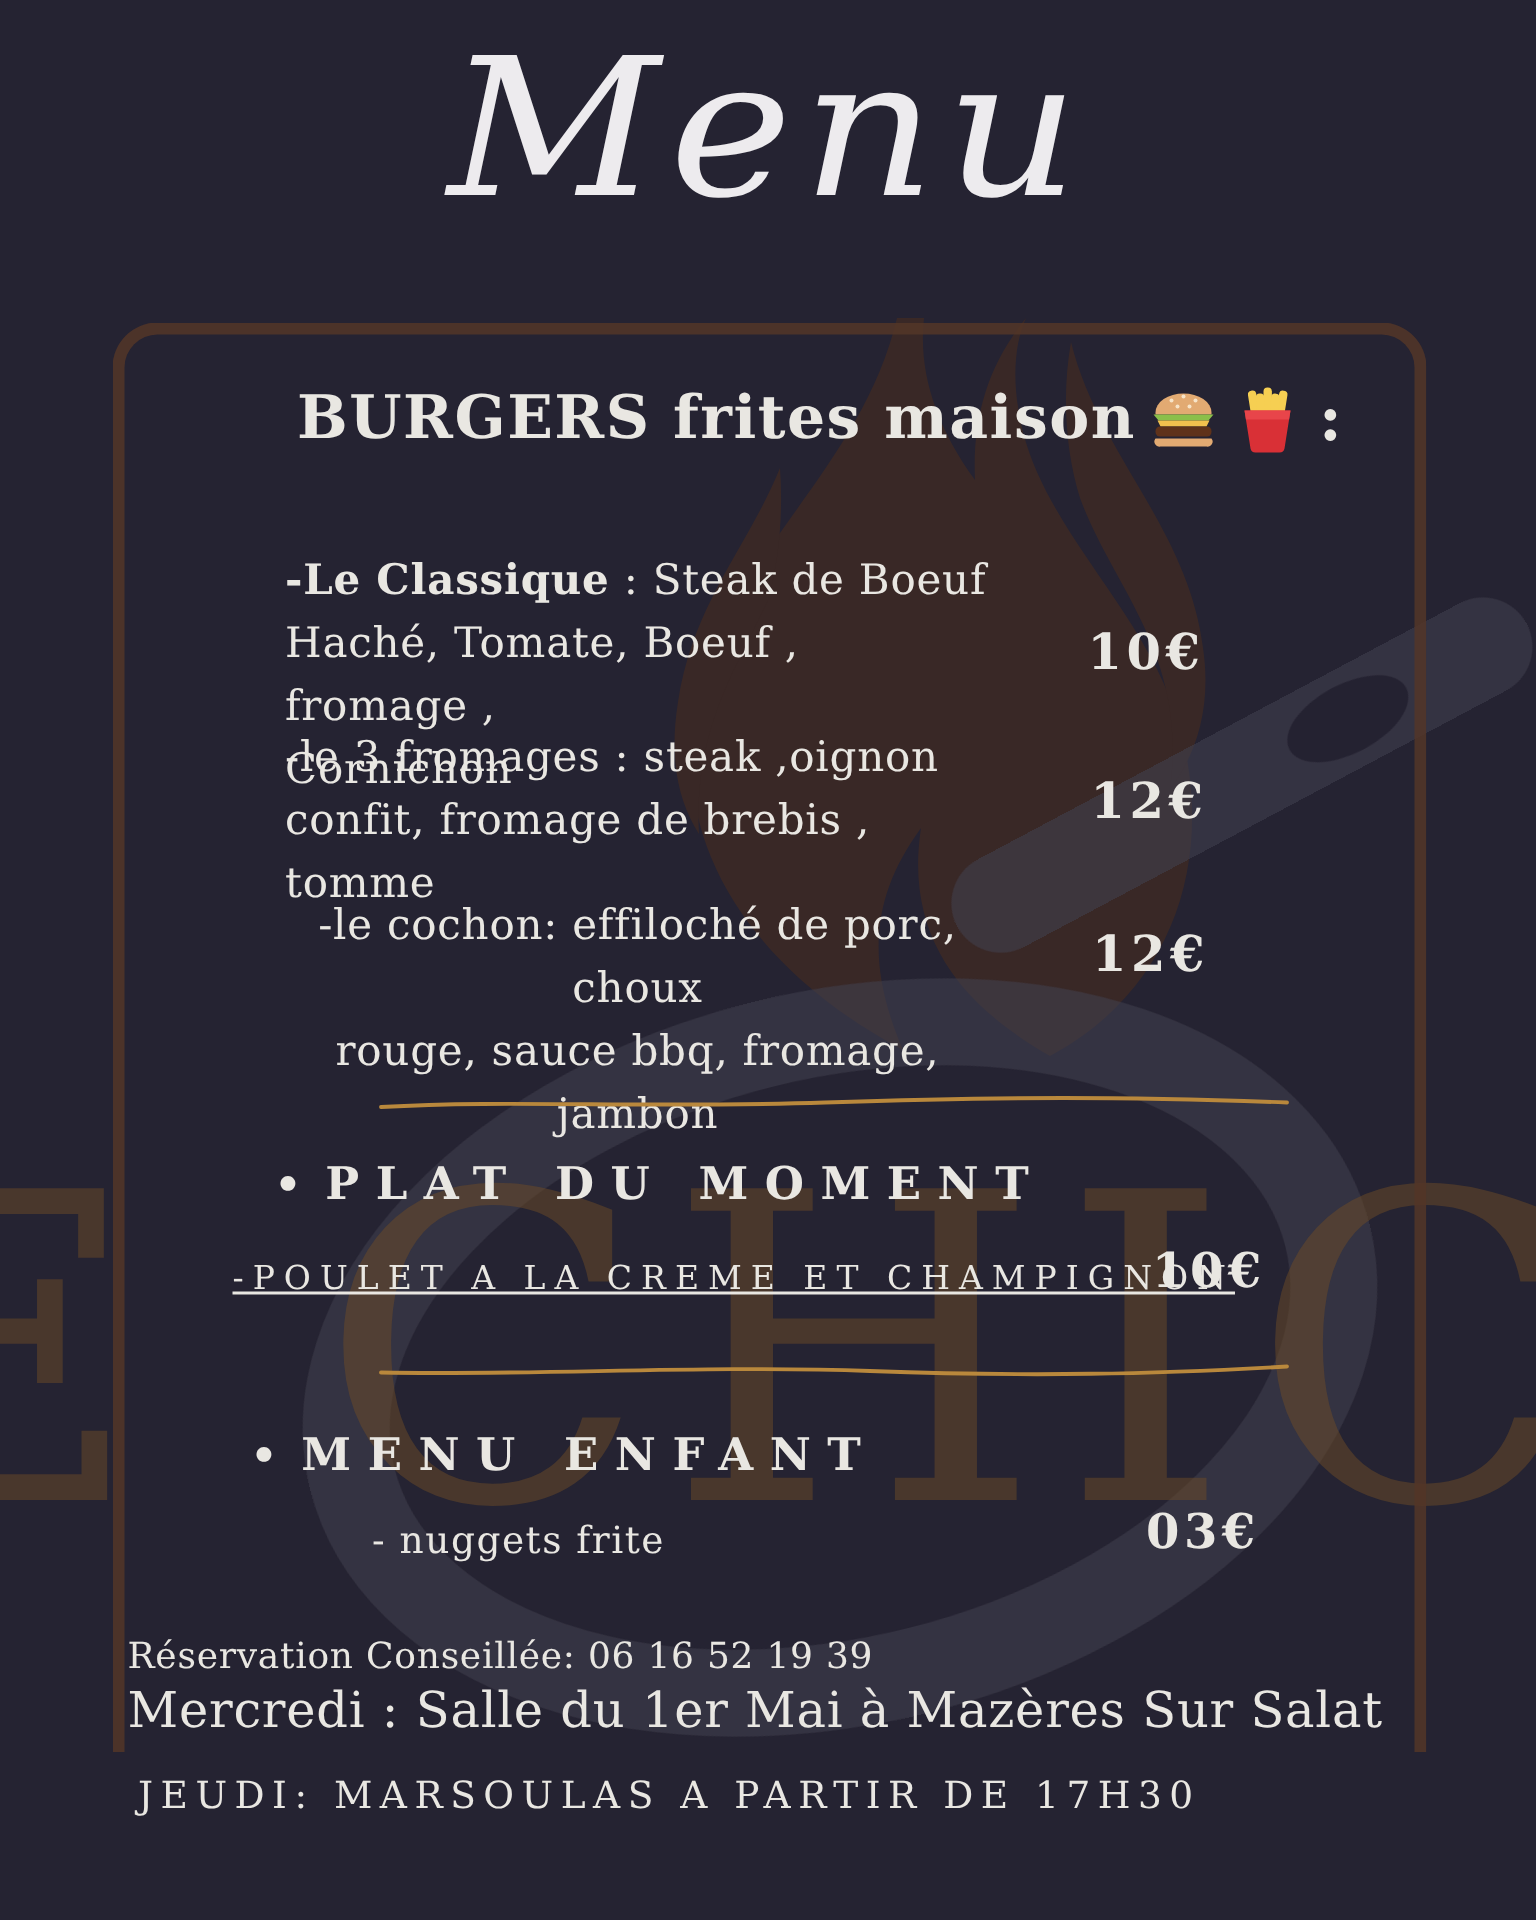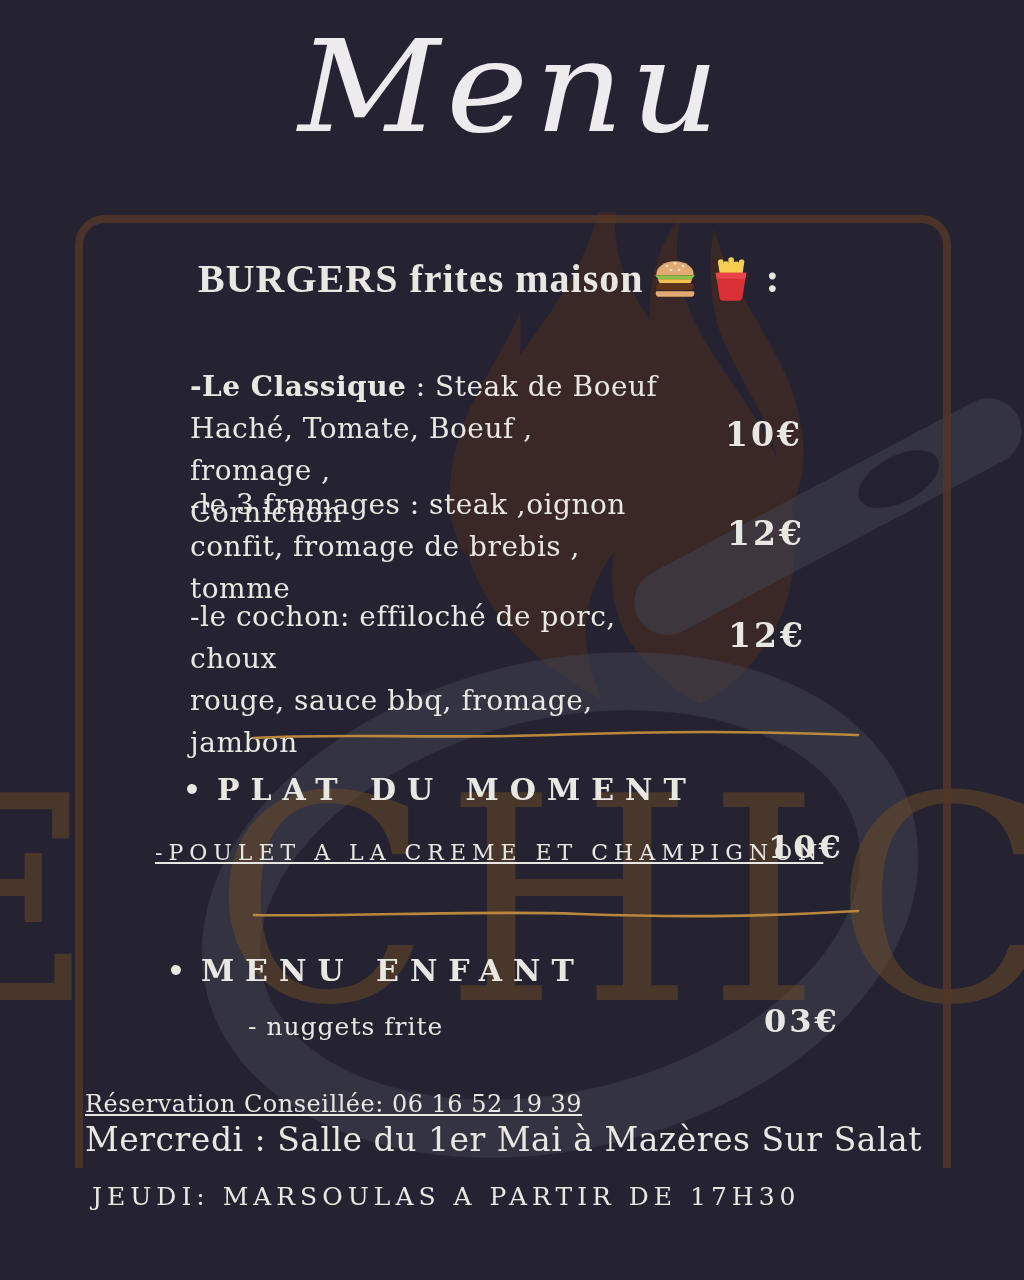--- a/index.html
+++ b/index.html
@@ -19,30 +19,30 @@
   }
   .frame{
     position:absolute; z-index:1;
     left:75px; top:215px; width:860px; height:945px;
     border:8px solid rgba(84,55,40,.85);
     border-bottom:none;
     border-radius:30px 30px 0 0;
   }
   .heading-row{
     left:198px; top:254px; display:flex; align-items:center; gap:8px;
-    font-size:40px; font-weight:700; letter-spacing:1px;font-family:Liberation Serif, serif;
+    font-size:40px; font-weight:700; letter-spacing:1px;
   }
   .heading-row .colon{font-size:42px; font-weight:700; margin-left:2px;}
   .emoji{width:48px; height:48px; display:block;}
 
   .item{left:190px; width:470px; font-size:28px; line-height:1.5; letter-spacing:.5px;}
   .item .b{font-weight:700;}
   .item1{top:366px;}
   .item2{top:484px;}
-  .item3{top:596px;}
+  .item3{top:596px;text-align:center;}
 
   .price{font-weight:700; font-size:33px; letter-spacing:3px;}
   .p1{left:725px; top:415px;}
   .p2{left:727px; top:514px;}
   .p3{left:728px; top:616px;}
   .p-plat{left:768px; top:828px; font-size:32px;}
   .p-enfant{left:764px; top:1002px; font-size:32px;}
 
   .sep{position:absolute; z-index:2; left:250px; width:612px; height:16px;}
   .sep1{top:727px;}
@@ -52,21 +52,21 @@
     display:flex; align-items:center;
     font-size:30px; font-weight:700; letter-spacing:11px;
   }
   .section-title .dot{font-size:28px; margin-right:16px; letter-spacing:0;}
   .t-plat{left:183px; top:772px;}
   .t-enfant{left:167px; top:953px;}
 
   .plat-item{left:155px; top:840px; font-size:22px; letter-spacing:6px;text-decoration:underline;}
   .enfant-item{left:248px; top:1012px; font-size:25px; letter-spacing:1px;}
 
-  .f1{left:85px; top:1090px; font-size:24px; letter-spacing:.5px;text-decoration:underline;}
+  .f1{left:85px; top:1090px; font-size:24px; letter-spacing:.5px;}
   .f2{left:85px; top:1120px; font-size:33px; letter-spacing:.5px;}
   .f3{left:92px; top:1182px; font-size:25px; font-weight:400; letter-spacing:5px;}
 </style>
 </head>
 <body>
 
 <div class="canvas">
 
   <svg class="wm" viewBox="0 0 1024 1280" width="1024" height="1280">
     <g fill="#4a2d1d" opacity="0.55">

